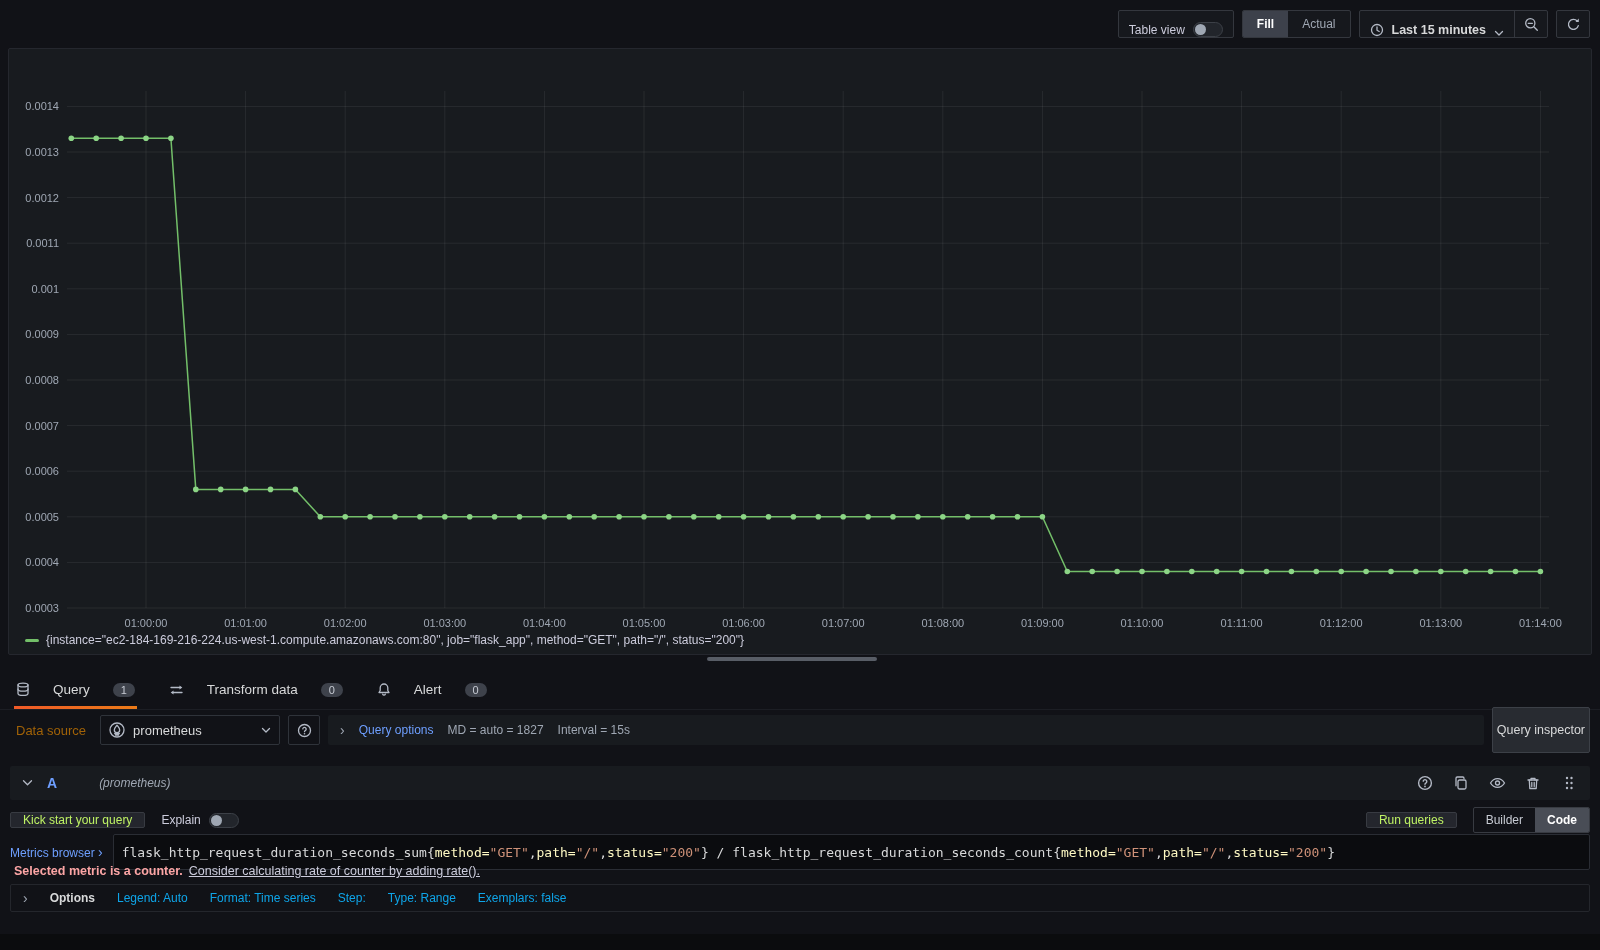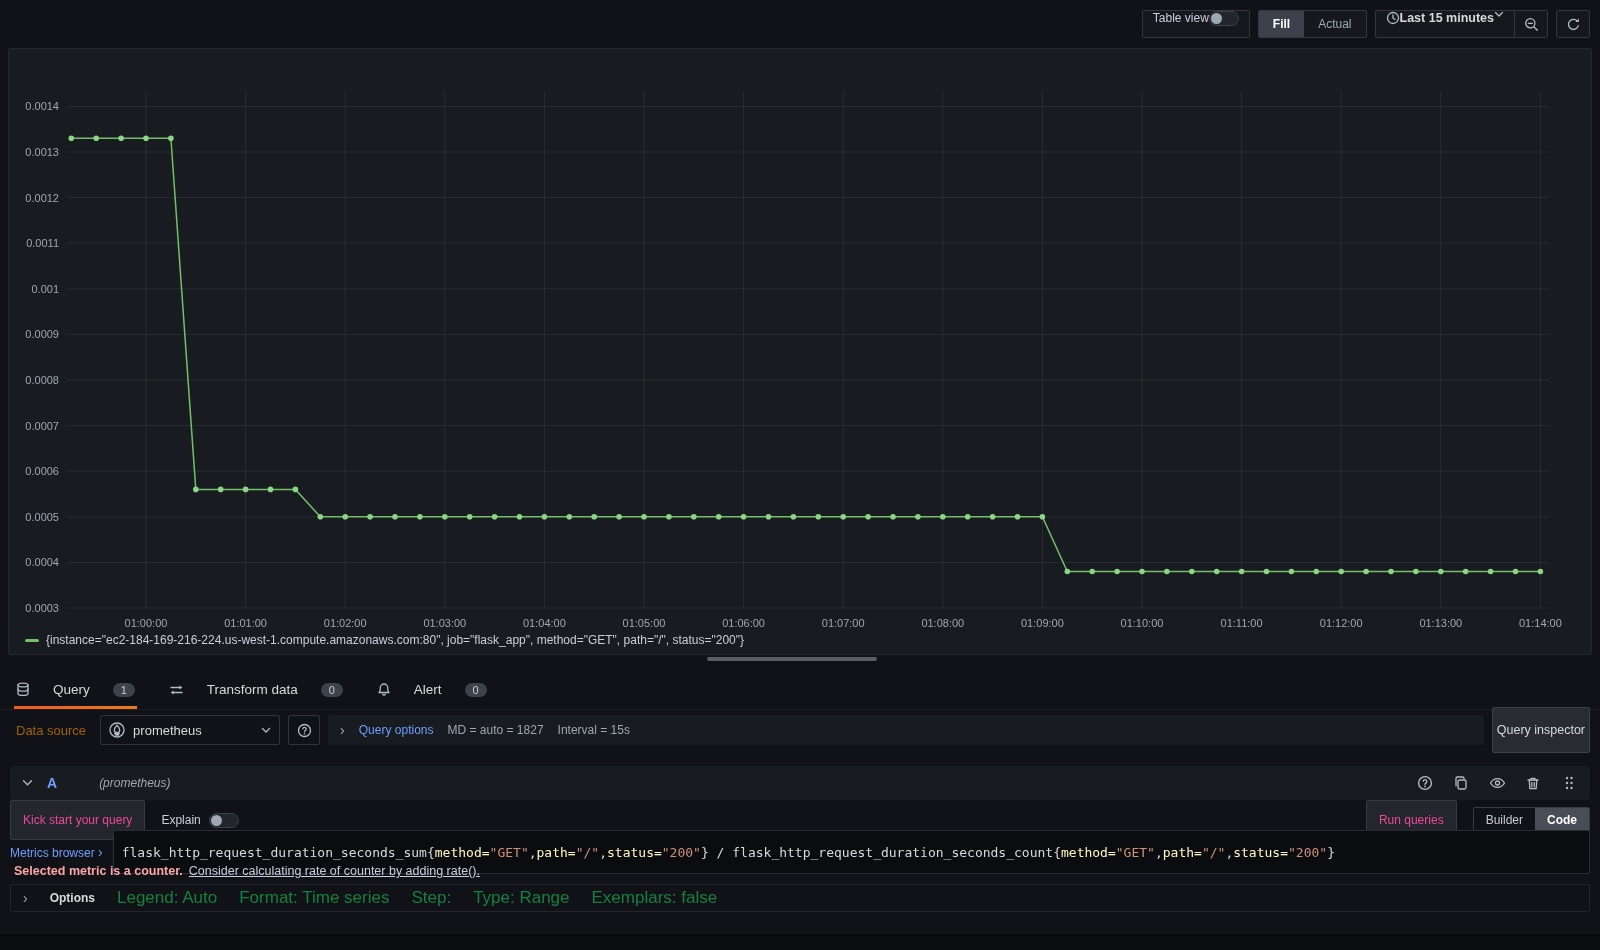--- a/index.html
+++ b/index.html
@@ -2,21 +2,21 @@
 <html><head>
 <meta charset="utf-8">
 <style>
   * { margin:0; padding:0; box-sizing:border-box; }
   html,body { width:1600px; height:950px; background:#111217; overflow:hidden;
     font-family:"Liberation Sans","DejaVu Sans",sans-serif; color:#ccccdc; }
 
   
   .toolbar { position:absolute; top:10px; right:10px; display:flex; gap:8px; align-items:center; }
   .tb-group { display:flex; align-items:center; height:28px; border:1px solid #34373e; border-radius:2px; background:#16181d; }
-  .tb-item { display:flex; align-items:flex-start; padding:0 10px; height:100%; font-size:12px; color:#ccccdc; cursor:pointer; }
+  .tb-item { display:flex; align-items:flex-end; gap:8px; padding:0 10px; height:100%; font-size:12px; color:#ccccdc; cursor:pointer; }
   .seg { display:flex; height:28px; border:1px solid #34373e; border-radius:2px; overflow:hidden; background:#16181d; }
   .seg-btn { padding:0 14px; display:flex; align-items:center; font-size:12px; color:#9fa7b3; cursor:pointer; }
   .seg-btn.active { background:#3d414b; color:#ffffff; font-weight:700; }
   .toggle { width:30px; height:15px; border-radius:8px; background:#22252b; border:1px solid #3c4047; position:relative; cursor:pointer; }
   .toggle .knob { position:absolute; left:1px; top:1px; width:11px; height:11px; border-radius:50%; background:#9fa7b3; }
   .tb-sep { width:1px; height:100%; background:#34373e; }
   .icon-btn { width:32px; height:100%; display:flex; align-items:center; justify-content:center; cursor:pointer; }
   .tb-time { font-size:12.5px; font-weight:700; color:#d8d9da; }
 
   svg.ic { display:block; }
@@ -65,43 +65,43 @@
   
   .q-header { position:absolute; left:10px; top:766px; width:1580px; height:34px; background:#181b1f; border-radius:2px;
     display:flex; align-items:center; gap:14px; padding:0 12px; }
   .refid { color:#6e9fff; font-size:14px; font-weight:700; cursor:pointer; }
   .ds-hint { font-size:12px; font-style:italic; color:#9fa7b3; margin-left:28px; }
   .q-header .spacer, .ks-row .spacer { flex:1; }
   .q-icons { display:flex; align-items:center; gap:18px; }
   .q-icons .icon-btn { width:18px; height:18px; }
 
   .ks-row { position:absolute; left:10px; top:806px; width:1580px; height:28px; display:flex; align-items:center; gap:16px; }
-  .small-btn { height:40px; padding:0 12px; background:#24262d; border:1px solid #383b42; border-radius:2px;
-    font-size:12px; color:#ec4899; display:flex; align-items:center; cursor:pointer; }
+  .small-btn { height:16px; padding:0 12px; background:#24262d; border:1px solid #383b42; border-radius:2px;
+    font-size:12px; color:#bef264; display:flex; align-items:center; cursor:pointer; }
   .explain { display:flex; align-items:center; gap:8px; font-size:12px; color:#ccccdc; }
   .bc-seg { display:flex; height:26px; border:1px solid #383b42; border-radius:2px; overflow:hidden; }
   .bc-btn { padding:0 12px; display:flex; align-items:center; font-size:12px; color:#c7cbd3; cursor:pointer; }
   .bc-btn.active { background:#494d56; color:#ffffff; font-weight:700; }
 
   .metrics-row { position:absolute; left:10px; top:838px; width:1580px; height:28px; display:flex; align-items:center; gap:10px; }
   .mb-link { font-size:12px; font-weight:500; color:#6e9fff; white-space:nowrap; cursor:pointer; }
-  .query-input { flex:1; height:44px; background:#0b0c0f; border:1px solid #2a2d34; border-radius:2px;
+  .query-input { flex:1; height:36px; background:#0b0c0f; border:1px solid #2a2d34; border-radius:2px;
     display:flex; align-items:center; padding:8px 8px; font-family:"DejaVu Sans Mono","Liberation Mono",monospace;
     font-size:13px; white-space:pre; overflow:hidden; cursor:text; }
   .tok-metric { color:#d8d9da; } .tok-punct { color:#d8d9da; }
   .tok-label { color:#fef9c3; } .tok-string { color:#ce9178; }
 
   .warn-row { position:absolute; left:14px; top:862px; height:18px; display:flex; align-items:center; gap:6px; font-size:12.5px; }
   .warn-bold { color:#fca5a5; font-weight:700; }
   .warn-link { color:#ccccdc; text-decoration:underline; cursor:pointer; }
 
   .options-row { position:absolute; left:10px; top:884px; width:1580px; height:28px; border:1px solid #24262c; border-radius:2px;
     display:flex; align-items:center; gap:22px; padding:0 12px; }
   .opt-title { font-size:12px; font-weight:700; color:#d8d9da; }
-  .opt-item { font-size:17px; color:#15803d; }
+  .opt-item { font-size:12px; color:#0ea5e9; }
 
   .footer-strip { position:absolute; left:0; top:934px; width:1600px; height:16px; background:#0b0c0e; }
 </style>
 </head>
 <body>
 
 <div class="toolbar">
   <div class="tb-group">
     <div class="tb-item">
       <span>Table view</span>

